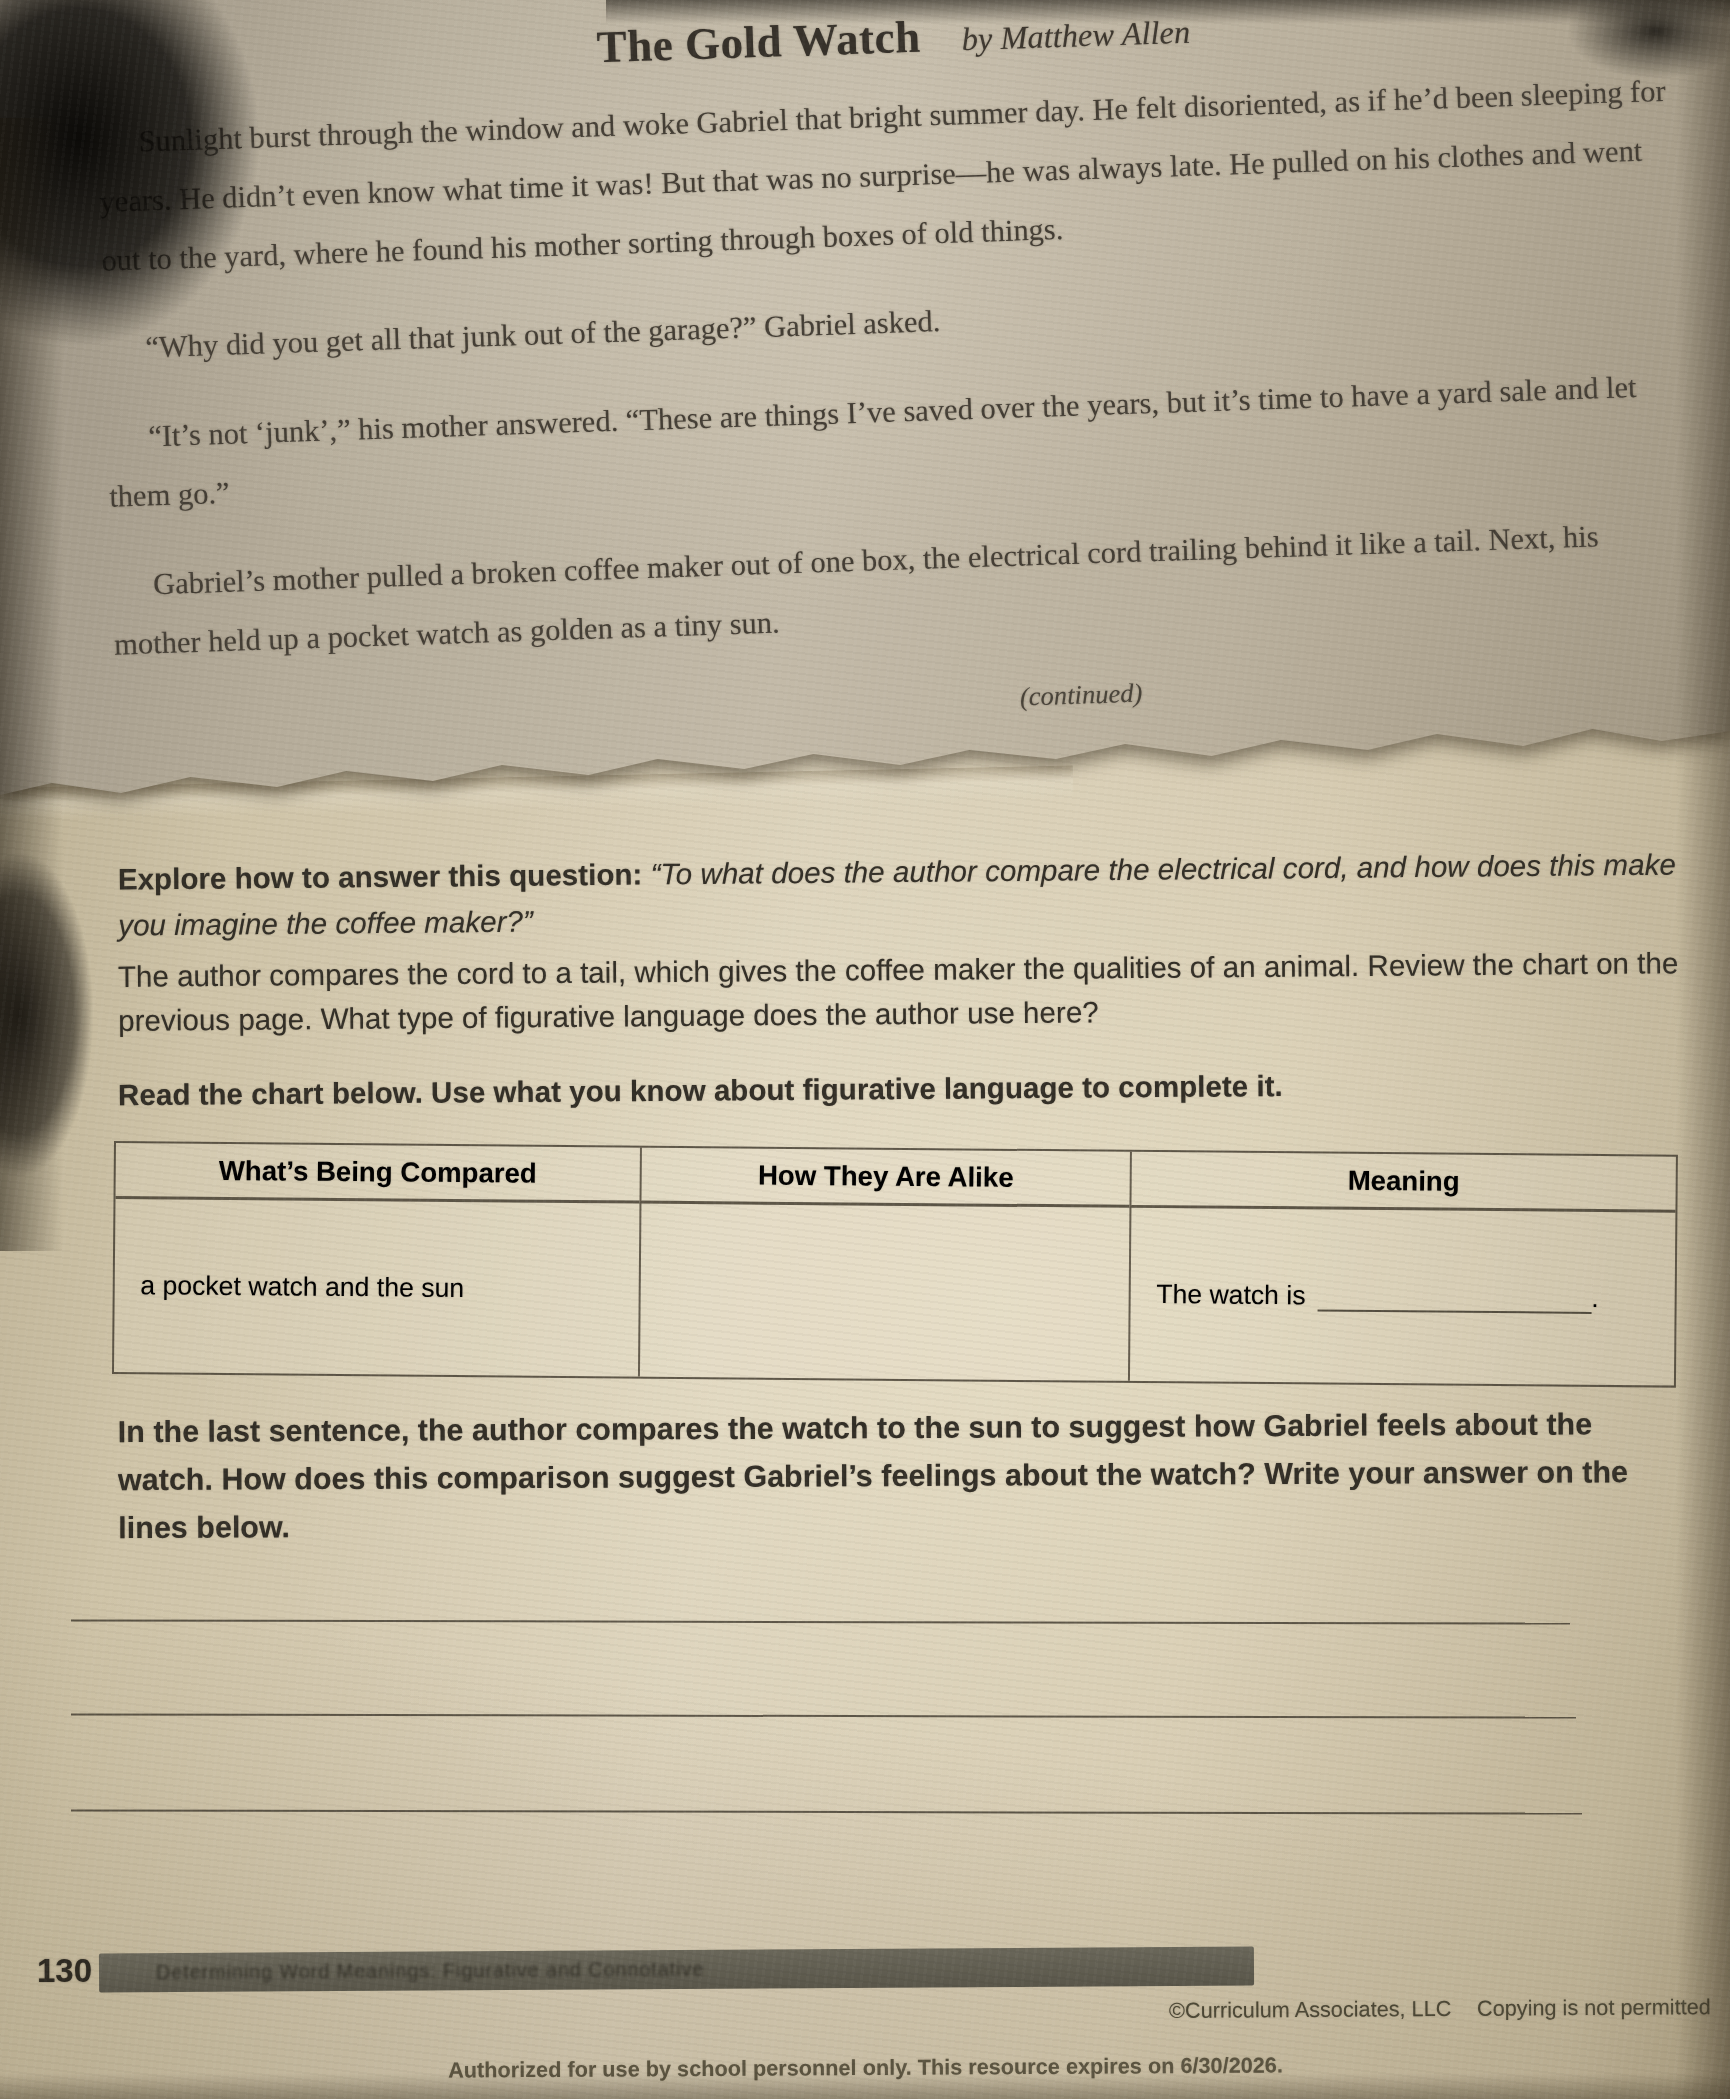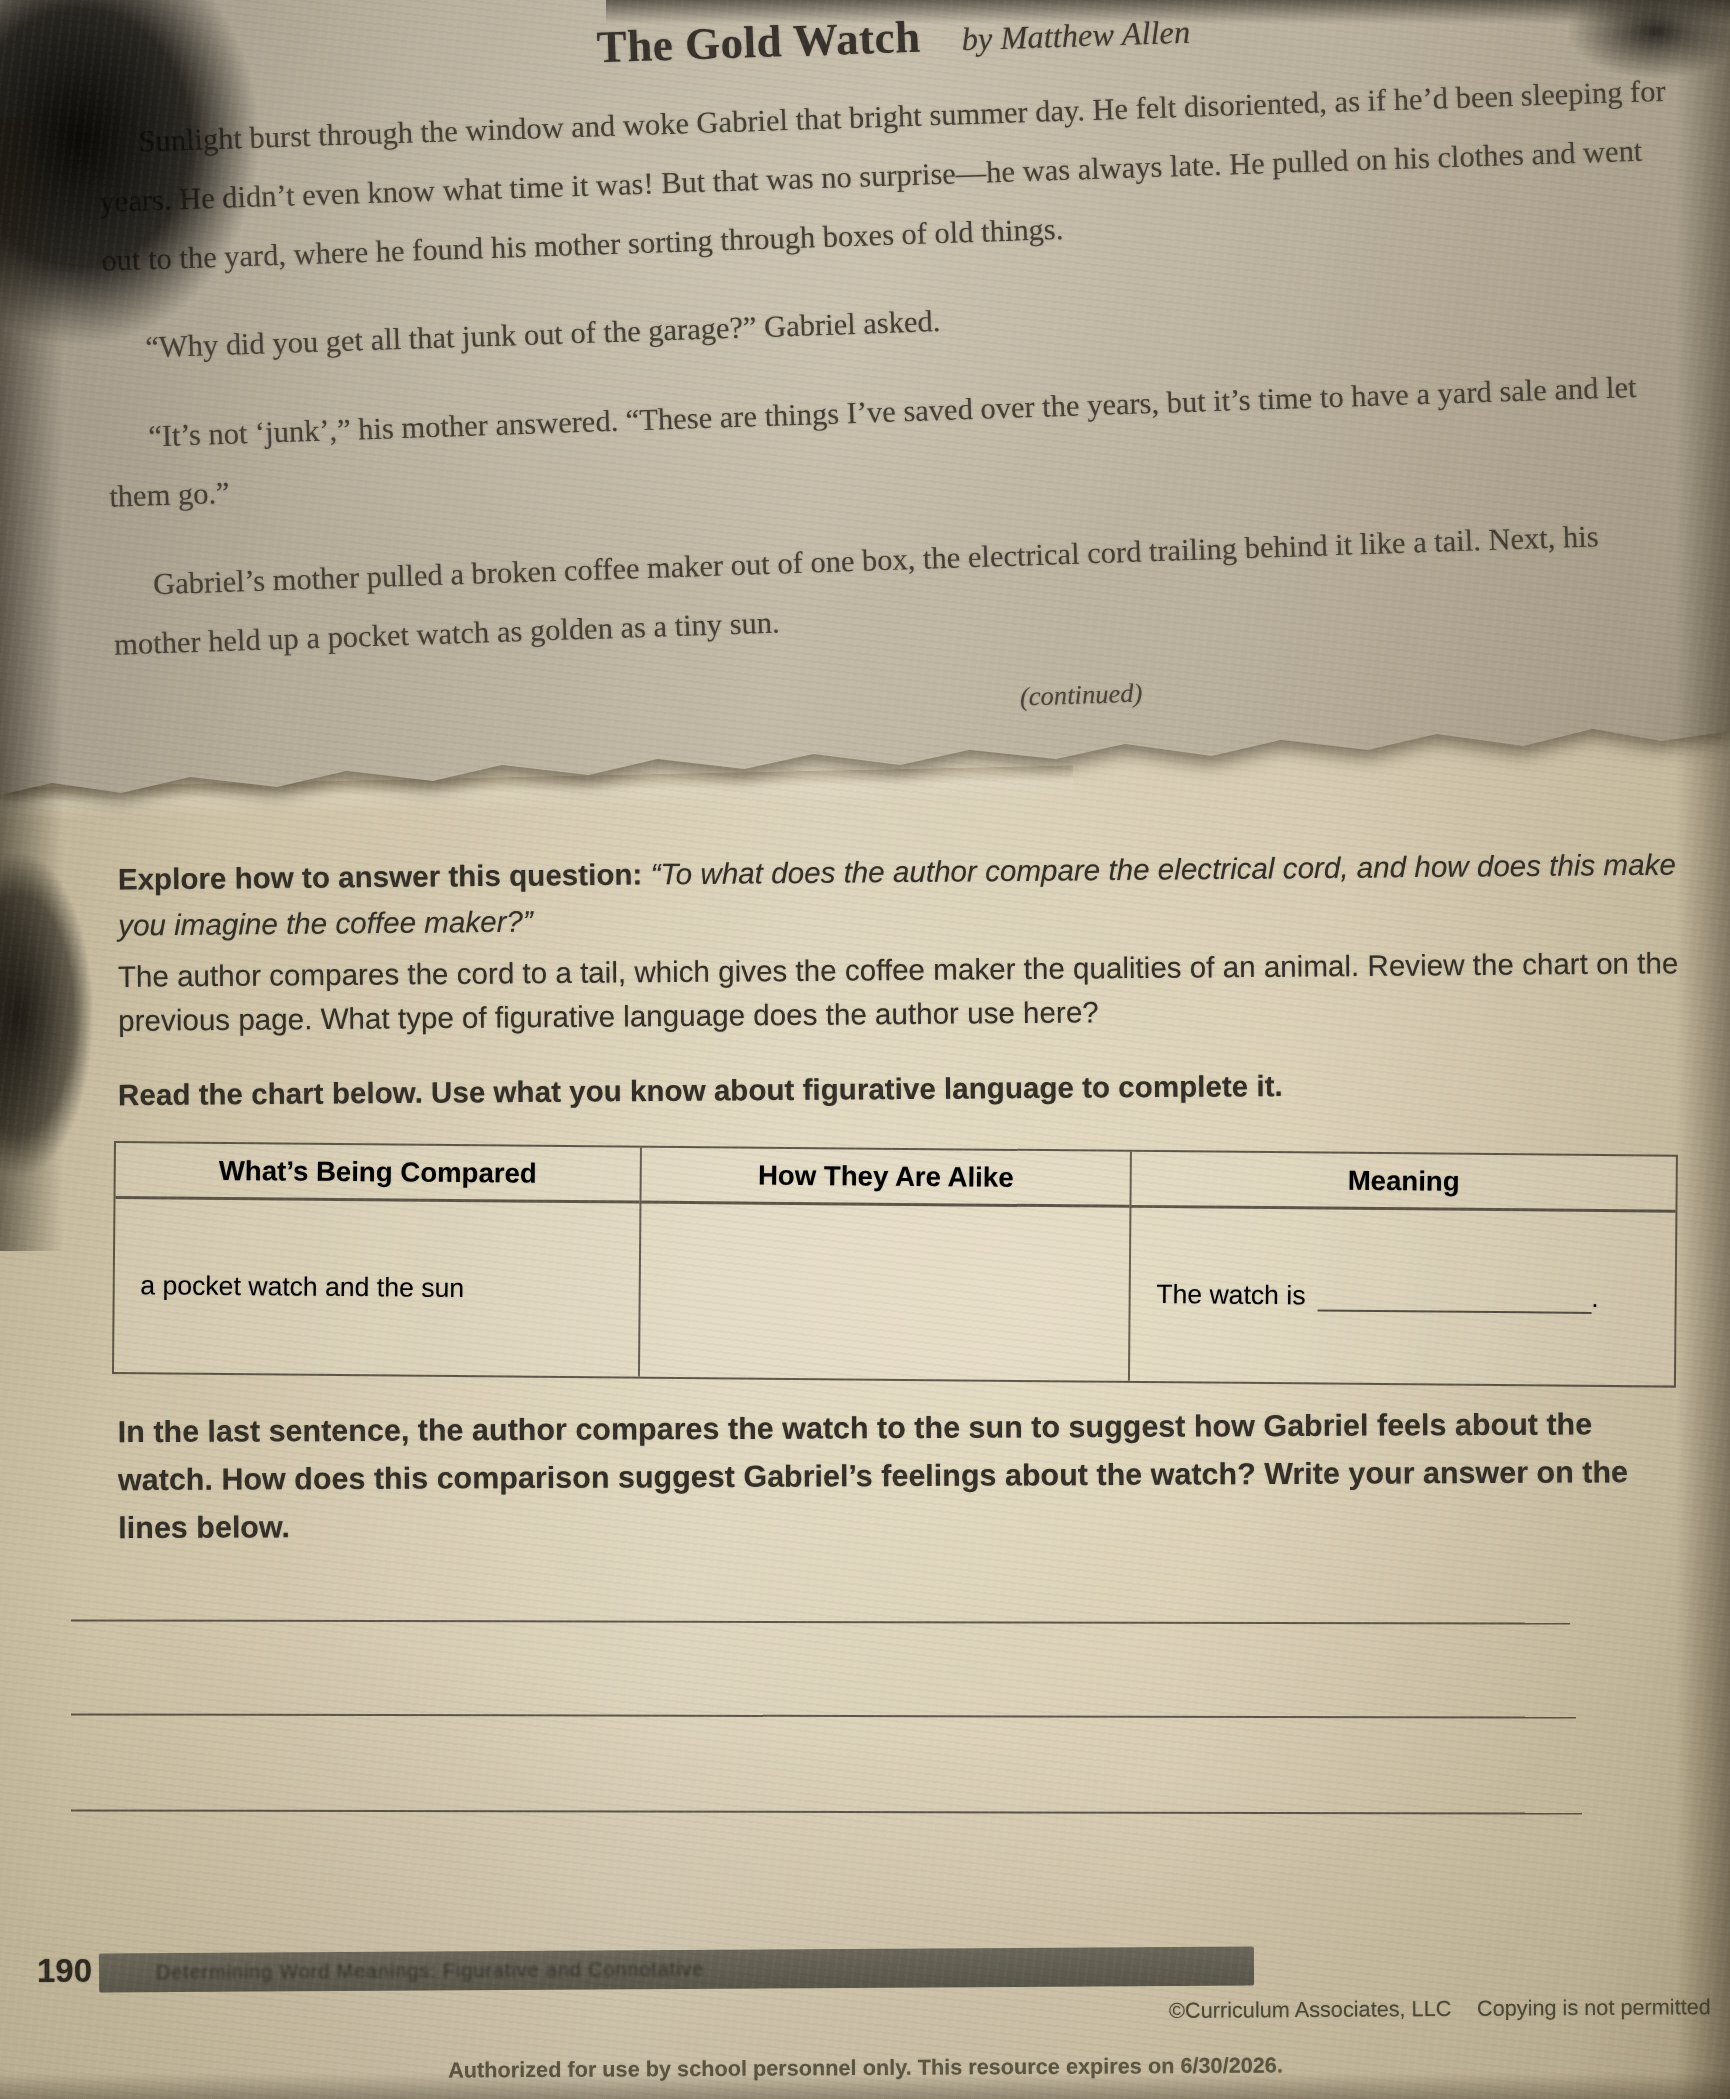--- a/index.html
+++ b/index.html
@@ -148,21 +148,21 @@
       <span>.</span>
     </div>
   </div>
 
   <div class="qsection lastq soft">In the last sentence, the author compares the watch to the sun to suggest how Gabriel feels about the watch. How does this comparison suggest Gabriel’s feelings about the watch? Write your answer on the lines below.</div>
 
   <div class="answer-line al1"></div>
   <div class="answer-line al2"></div>
   <div class="answer-line al3"></div>
 
-  <div class="page-num">190</div>
+  <div class="page-num">130</div>
   <div class="lesson-bar">
     <span>Determining Word Meanings: Figurative and Connotative</span>
   </div>
   <div class="copyright">
     <span>©Curriculum Associates, LLC</span><span class="gap"></span><span>Copying is not permitted</span>
   </div>
   <div class="authorization">Authorized for use by school personnel only. This resource expires on 6/30/2026.</div>
 
   <div class="vig vig-topleft"></div>
   <div class="vig vig-leftband"></div>

